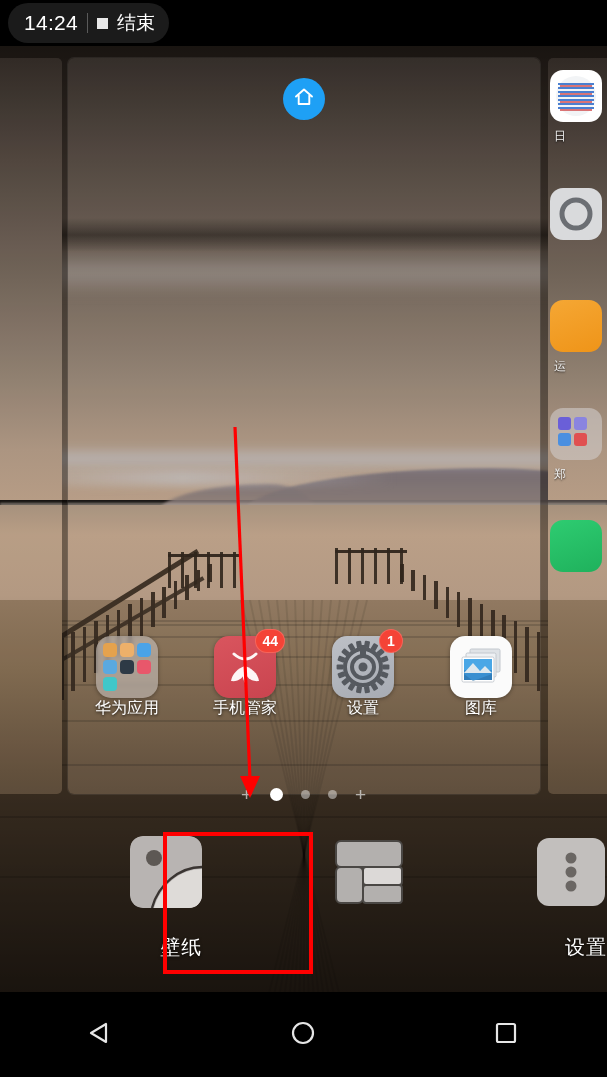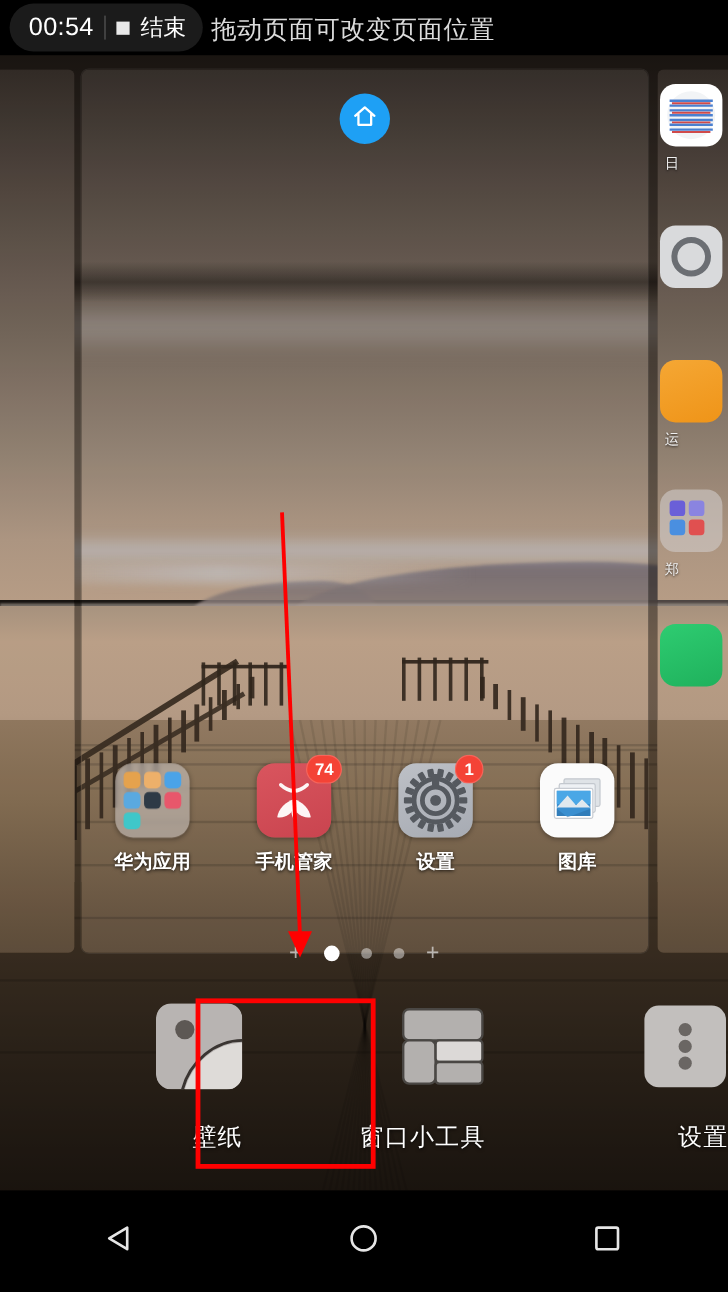--- a/index.html
+++ b/index.html
@@ -145,22 +145,22 @@
   }
   .app{
     flex:1; display:flex; flex-direction:column; align-items:center;
     position:relative;
   }
   .app-icon{
     width:62px; height:62px; border-radius:15px; position:relative;
     box-shadow:0 1px 4px rgba(0,0,0,.35);
   }
   .app-label{
-    margin-top:10px; color:#fff; font-size:16px;
-    text-shadow:0 1px 3px rgba(0,0,0,.85); white-space:nowrap;font-weight:bold;
+    margin-top:0; color:#fff; font-size:16px;
+    text-shadow:0 1px 3px rgba(0,0,0,.85); white-space:nowrap;
   }
   .badge{
     position:absolute; top:-7px; right:-9px; min-width:24px; height:24px;
     padding:0 6px; border-radius:12px; background:#f44336;
     color:#fff; font-size:14px; font-weight:bold;
     display:flex; align-items:center; justify-content:center;
     border:1.5px solid rgba(255,255,255,.18);
   }
   .icon-wrap{ position:relative; }
 
@@ -488,21 +488,21 @@
         <div class="app-label">华为应用</div>
       </div>
       <div class="app">
         <div class="icon-wrap">
           <div class="app-icon ic-appgallery"><svg width="62" height="62" viewBox="0 0 62 62">
               <path d="M20 18 Q31 28 42 18" fill="none" stroke="#fff" stroke-width="3" stroke-linecap="round" opacity=".95"></path>
               <path d="M31 30 C24 32 18 38 17 45 C24 46 30 42 31 35 Z" fill="#fff" opacity=".95"></path>
               <path d="M31 30 C38 32 44 38 45 45 C38 46 32 42 31 35 Z" fill="#fff" opacity=".95"></path>
               <path d="M31 31 C28 36 28 42 31 47 C34 42 34 36 31 31 Z" fill="#fff" opacity=".98"></path>
             </svg></div>
-          <span class="badge">74</span>
+          <span class="badge">44</span>
         </div>
         <div class="app-label">手机管家</div>
       </div>
       <div class="app">
         <div class="icon-wrap">
           <div class="app-icon ic-settings"><svg width="62" height="62" viewBox="0 0 62 62">
               <g fill="#55595f">
                 <rect x="51.4" y="27.6" width="5.2" height="6.8" rx="1" transform="rotate(90 54 31)"></rect>
                 <rect x="50.01293027807589" y="35.46646329649038" width="5.2" height="6.8" rx="1" transform="rotate(110 52.61293027807589 38.86646329649038)"></rect>
                 <rect x="46.01902219173649" y="42.384115022790404" width="5.2" height="6.8" rx="1" transform="rotate(130 48.61902219173649 45.7841150227904)"></rect>
@@ -565,42 +565,40 @@
           </svg></div>
         <div class="tool-label">壁纸</div>
       </div>
       <div class="tool">
         <div class="tool-icon" style="background: transparent;"><svg width="72" height="72" viewBox="0 0 72 72">
             <rect x="3" y="5" width="66" height="26" rx="5" fill="#b3b0ae" stroke="#4a4744" stroke-width="2"></rect>
             <rect x="3" y="31" width="27" height="36" rx="5" fill="#b3b0ae" stroke="#4a4744" stroke-width="2"></rect>
             <rect x="30" y="31" width="39" height="18" rx="3" fill="#dcd9d7" stroke="#4a4744" stroke-width="2"></rect>
             <rect x="30" y="49" width="39" height="18" rx="3" fill="#b3b0ae" stroke="#4a4744" stroke-width="2"></rect>
           </svg></div>
-        <div class="tool-label">窗口小工具</div>
       </div>
       <div class="tool">
         <div class="tool-icon" style="background: transparent;"><svg width="72" height="72" viewBox="0 0 72 72">
             <rect x="2" y="2" width="68" height="68" rx="12" fill="#c2bfbd"></rect>
             <circle cx="36" cy="22" r="5.5" fill="#6a6663"></circle>
             <circle cx="36" cy="36" r="5.5" fill="#6a6663"></circle>
             <circle cx="36" cy="50" r="5.5" fill="#6a6663"></circle>
           </svg></div>
         <div class="tool-label">设置</div>
       </div>
     </div>
   <div class="highlight-box" style="border-color: rgb(255, 0, 0);"></div>
 
   <div class="statusbar">
     <div class="rec-pill">
-      <span class="rec-time">00:54</span>
+      <span class="rec-time">14:24</span>
       <span class="rec-div"></span>
       <span class="rec-stop"></span>
       <span class="rec-end">结束</span>
     </div>
-    <div class="hint-text">拖动页面可改变页面位置</div>
   </div>
 
   <svg class="annot" width="607" height="1077">
     <line x1="235" y1="427" x2="250" y2="780" stroke="#ff0000" stroke-width="3.2"></line>
     <polygon points="250,798 240,776 260,776" fill="#ff0000"></polygon>
   </svg>
 
   <div class="navbar">
     <div class="nav-btn">
       <span>

